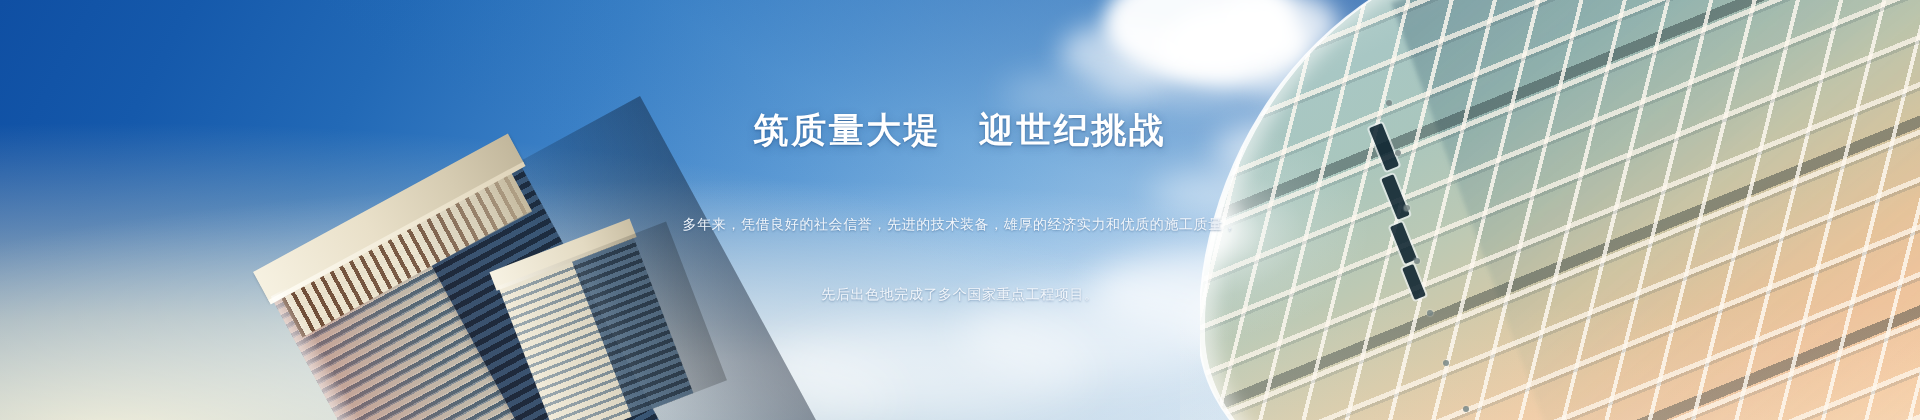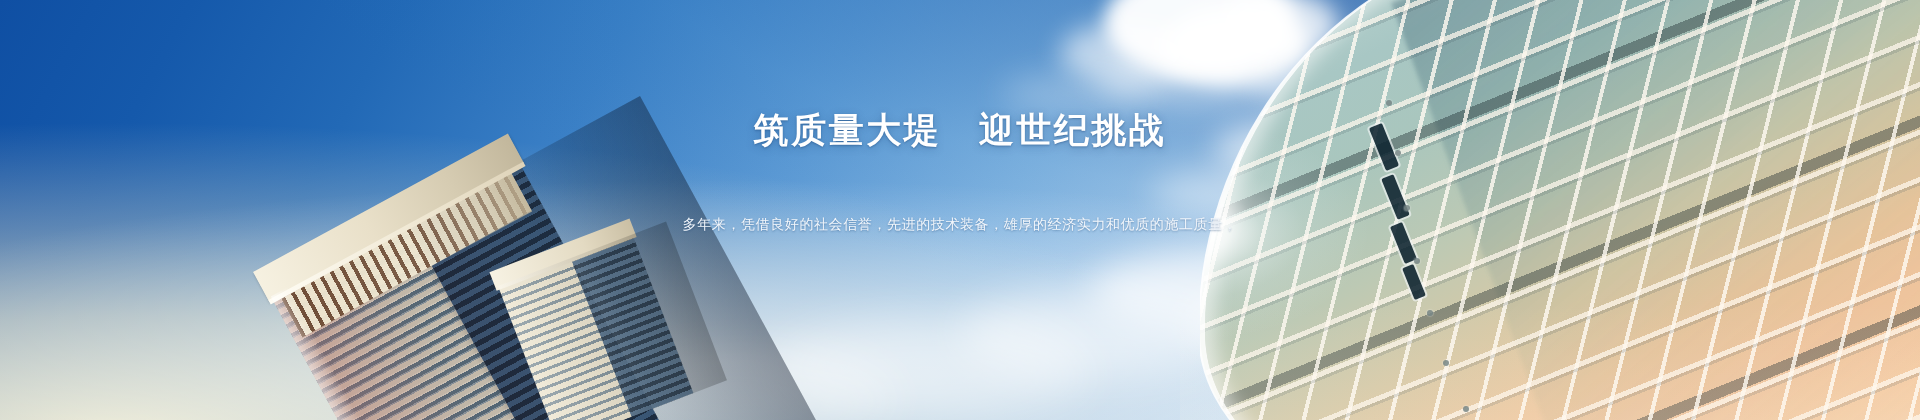--- a/index.html
+++ b/index.html
@@ -444,20 +444,21 @@
     <div class="tr-win w2"></div>
     <div class="tr-win w3"></div>
   </div>
 
   <div class="tr-veil"></div>
 
   <div id="copy">
     <div id="headline">筑质量大堤　迎世纪挑战</div>
     <div id="subtitle">
       <span class="sline">多年来，凭借良好的社会信誉，先进的技术装备，雄厚的经济实力和优质的施工质量，</span>
+      <span class="sline">先后出色地完成了多个国家重点工程项目。</span>
     </div>
   </div>
 
 <div class="tr-stud" style="left: 1395px; top: 150px;"></div>
     <div class="tr-stud" style="left: 1404px; top: 205px;"></div>
     <div class="tr-stud" style="left: 1414px; top: 258px;"></div>
     <div class="tr-stud" style="left: 1427px; top: 310px;"></div>
     <div class="tr-stud" style="left: 1443px; top: 360px;"></div>
     <div class="tr-stud" style="left: 1463px; top: 406px;"></div>
     <div class="tr-stud" style="left: 1386px; top: 100px;"></div>

